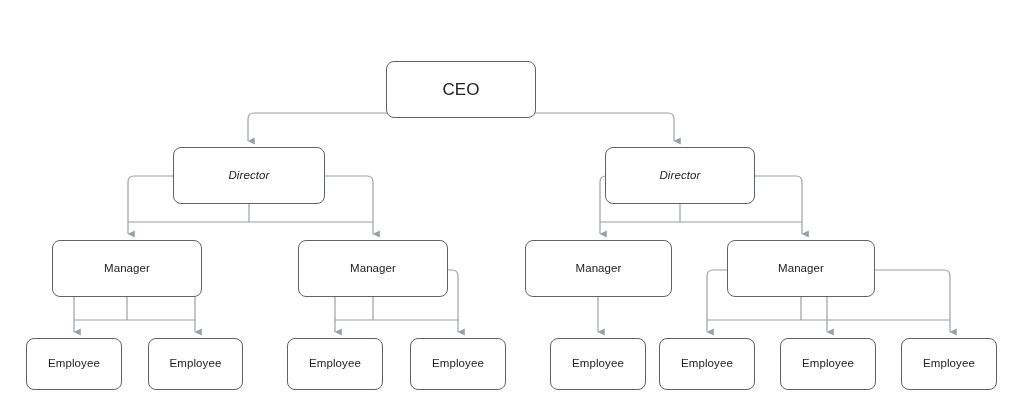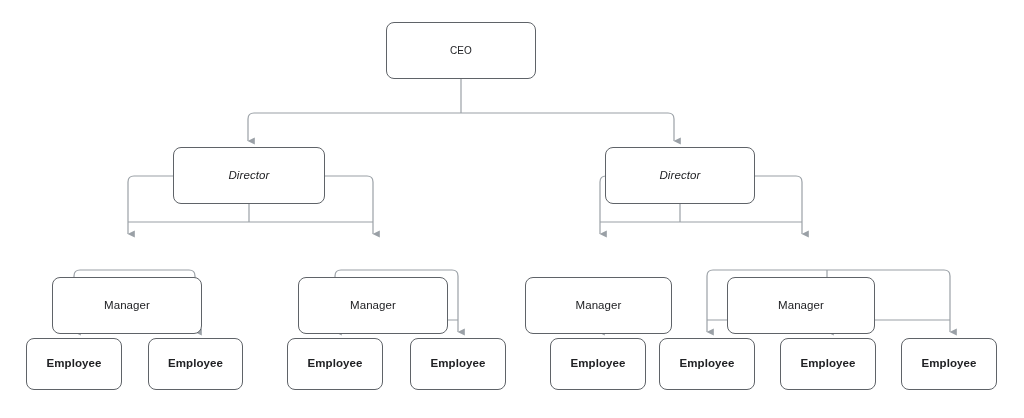--- a/index.html
+++ b/index.html
@@ -42,24 +42,24 @@
     line-height: 1;
     letter-spacing: 0.1px;
     text-align: center;
     background-clip: padding-box;
   }
   .node-label {
     display: block;
     pointer-events: none;
     white-space: nowrap;
   }
-  .node.level-ceo { font-size: 10px; }
+  .node.level-ceo { font-size: 17px; margin-top: 39px; }
   .node.level-director { font-size: 11.5px; font-style: italic; }
-  .node.level-manager { font-size: 11.5px; margin-top: 37px; }
-  .node.level-employee { font-size: 11.5px; font-weight: bold; }
+  .node.level-manager { font-size: 11.5px; }
+  .node.level-employee { font-size: 11.5px; }
 </style>
 </head>
 <body>
 
 <div id="chart-root">
 
   <svg id="connector-layer" viewBox="0 0 1024 418" width="1024" height="418" xmlns="http://www.w3.org/2000/svg" aria-hidden="true">
     <defs>
       <marker id="arrowhead" markerWidth="9" markerHeight="9" refX="4.2" refY="7.4" orient="auto" markerUnits="userSpaceOnUse">
         <path d="M0.6,0.6 L7.8,0.6 L4.2,7.8 Z" fill="#9aa0a6"></path>

